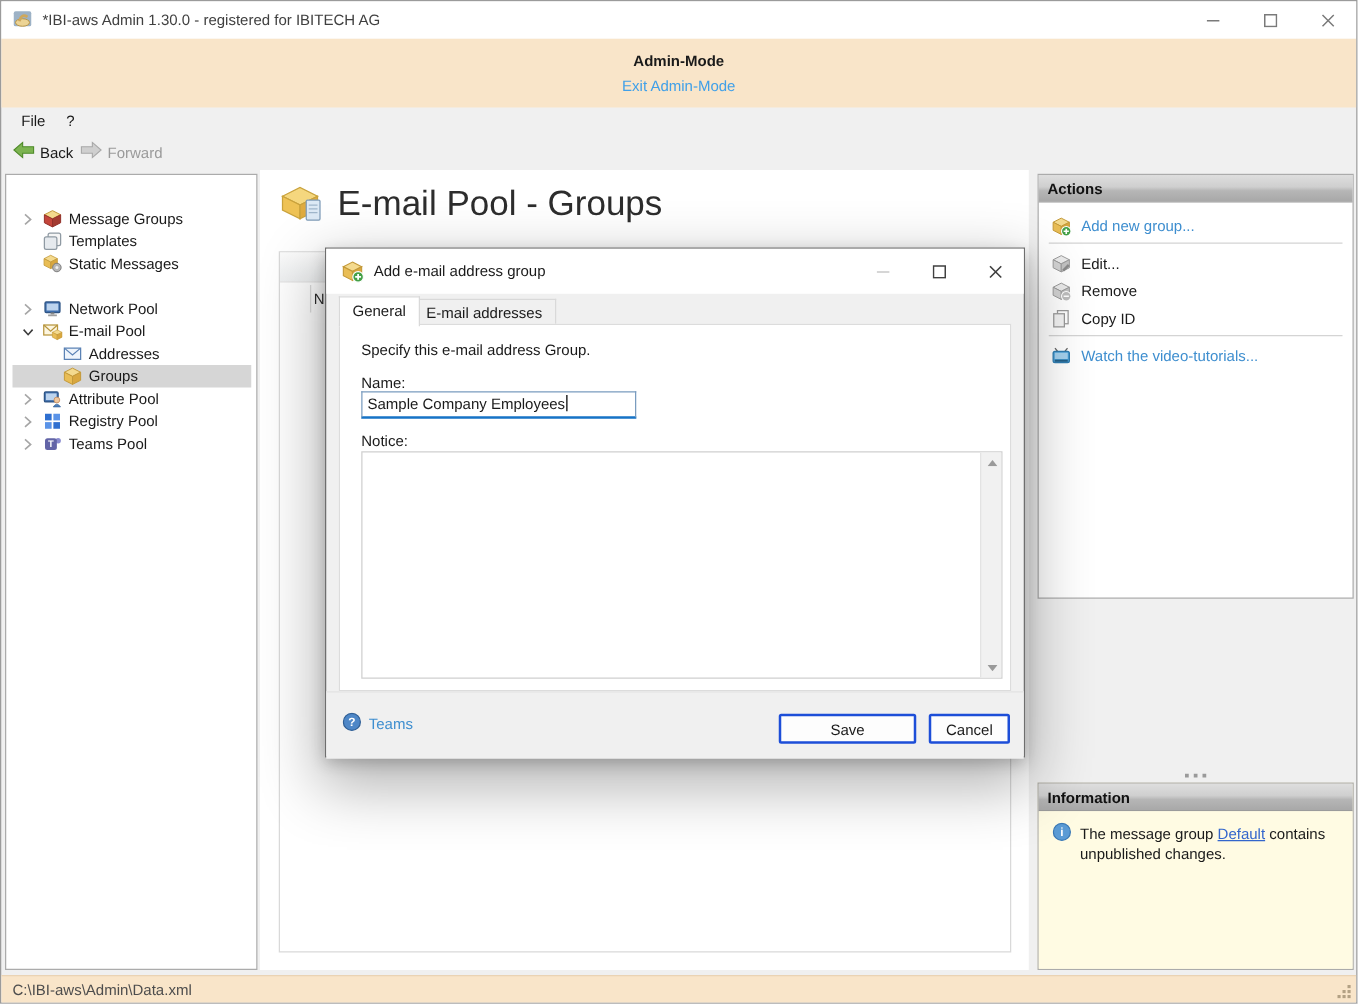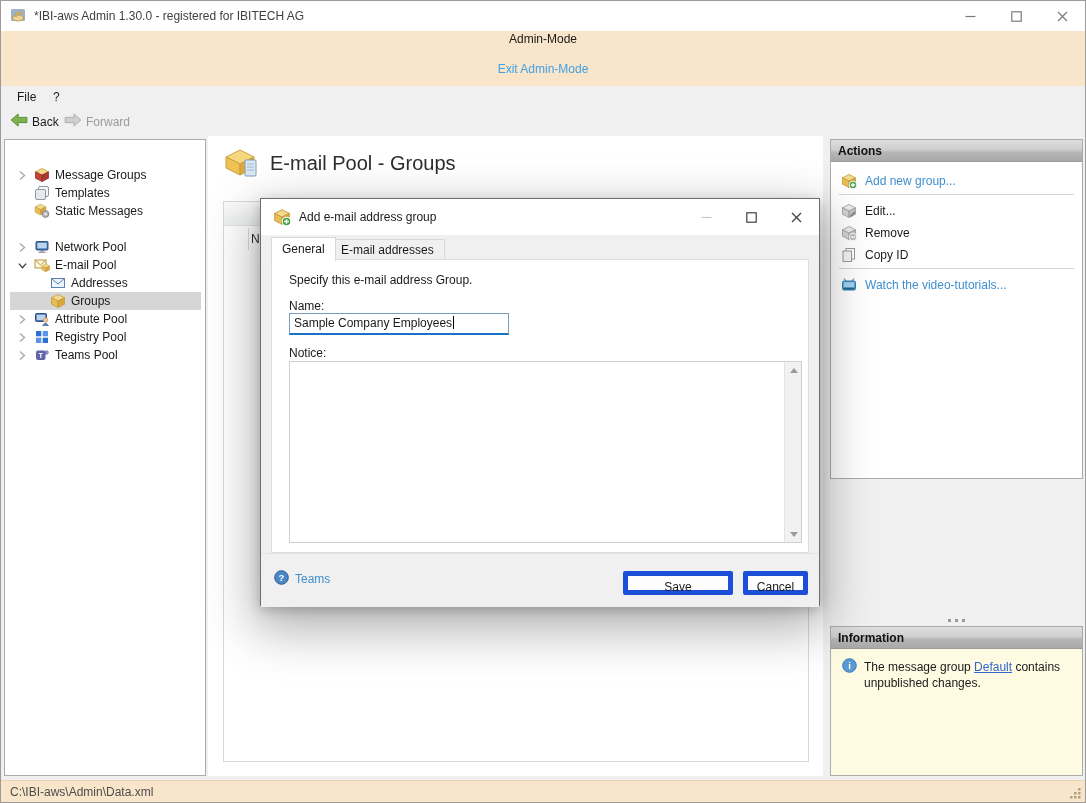--- a/index.html
+++ b/index.html
@@ -11,21 +11,21 @@
   
   .titlebar { position:absolute; left:0; top:0; width:100%; height:30px; background:#ffffff; }
   .app-icon { position:absolute; left:9px; top:6px; width:18px; height:18px; }
   .title-text { position:absolute; left:33px; top:8px; color:#404040; }
   .win-controls { position:absolute; right:0; top:0; height:30px; display:flex; }
   .win-btn { width:46px; height:30px; display:flex; align-items:center; justify-content:center; }
   .win-btn svg { width:11px; height:11px; }
 
   
   .banner { position:absolute; left:0; top:30px; width:100%; height:55px; background:#f9e5c9; text-align:center; }
-  .banner-title { position:absolute; left:0; right:0; top:1px; font-weight:normal; color:#1a1a1a; }
+  .banner-title { position:absolute; left:0; right:0; top:11px; font-weight:bold; color:#1a1a1a; }
   .banner-link { position:absolute; left:0; right:0; top:31px; color:#41a0e8; cursor:pointer; }
 
   
   .menubar { position:absolute; left:0; top:85px; width:100%; height:23px; }
   .menu-item { position:absolute; top:4px; color:#1a1a1a; }
   .toolbar { position:absolute; left:0; top:108px; width:100%; height:25px; }
   .tool-btn { position:absolute; top:2px; height:21px; display:flex; align-items:center; gap:4px; padding:0 3px; }
   .tool-btn svg { width:18px; height:14px; }
   .fwd-label { color:#9a9a9a; }
 
@@ -44,21 +44,21 @@
   .ticon { position:absolute; left:29px; width:16px; height:16px; }
   .ticon svg, .aicon svg { width:16px; height:16px; }
   .tlabel { position:absolute; left:50px; white-space:nowrap; z-index:1; }
   .lvl1 .ticon { left:45px; }
   .lvl1 .tlabel { left:66px; }
 
   
   .main-panel { position:absolute; left:207px; top:135px; width:615px; height:640px; background:#fff; }
   .main-heading { position:absolute; left:15px; top:10px; display:flex; align-items:center; gap:9px; }
   .main-heading svg { width:38px; height:34px; }
-  .main-heading h1 { font-size:20px; font-weight:400; color:#2d2d2d; }
+  .main-heading h1 { font-size:28px; font-weight:400; color:#2d2d2d; }
   .content-card { position:absolute; left:15px; top:65px; width:586px; height:561px; background:#fff; border:1px solid #d9d9d9; }
   .card-strip { position:absolute; left:0; top:0; width:100%; height:24px;
                 background:linear-gradient(180deg,#fbfbfb,#eef0f1); border-bottom:1px solid #e3e3e3; }
   .col-line { position:absolute; left:24px; top:26px; width:1px; height:22px; background:#dcdcdc; }
   .col-header-n { position:absolute; left:27px; top:30px; color:#2e2e2e; }
 
   
   .actions-panel { left:829px; top:138px; width:253px; height:340px; }
   .action-item { position:absolute; left:0; width:100%; height:22px; display:flex; align-items:center; cursor:pointer; }
   .aicon { position:absolute; left:10px; width:16px; height:16px; }
@@ -103,21 +103,21 @@
              border:1px solid #7a9cbf; border-bottom:2px solid #1673c6; padding:2px 4px 0 4px; white-space:nowrap; overflow:hidden; }
   .caret { display:inline-block; width:1px; height:13px; background:#000; margin-left:1px; vertical-align:-2px; }
   .fld-label-notice { position:absolute; left:17px; top:86px; }
   .dlg-textarea { position:absolute; left:17px; top:101px; width:513px; height:182px; background:#fff; border:1px solid #cfcfcf; }
   .vscroll { position:absolute; right:0; top:0; bottom:0; width:17px; background:#f1f1f1; border-left:1px solid #e3e3e3; }
   .scroll-arrow { position:absolute; left:0; width:17px; height:16px; display:flex; align-items:center; justify-content:center; }
   .scroll-arrow svg { width:8px; height:5px; }
   .dlg-footer { position:absolute; left:0; top:354px; width:100%; height:54px; background:#f0f0f0; border-top:1px solid #e2e2e2; }
   .help-link { position:absolute; left:13px; top:16px; display:flex; align-items:center; gap:6px; color:#3e8ecf; cursor:pointer; }
   .help-link svg { width:15px; height:15px; }
-  .dlg-button { position:absolute; top:17px; height:24px; background:#fdfdfd; border:5px solid #1d4ed8;
+  .dlg-button { position:absolute; top:17px; height:24px; background:#fdfdfd; border:2px solid #1d4ed8;
                 border-radius:2px; text-align:center; line-height:22px; color:#1a1a1a; cursor:pointer; }
   .btn-save { left:362px; width:110px; }
   .btn-cancel { left:482px; width:65px; }
 </style>
 </head>
 <body>
 
 <svg width="0" height="0" style="position:absolute" aria-hidden="true">
   <defs>
     <g id="cubeY">

